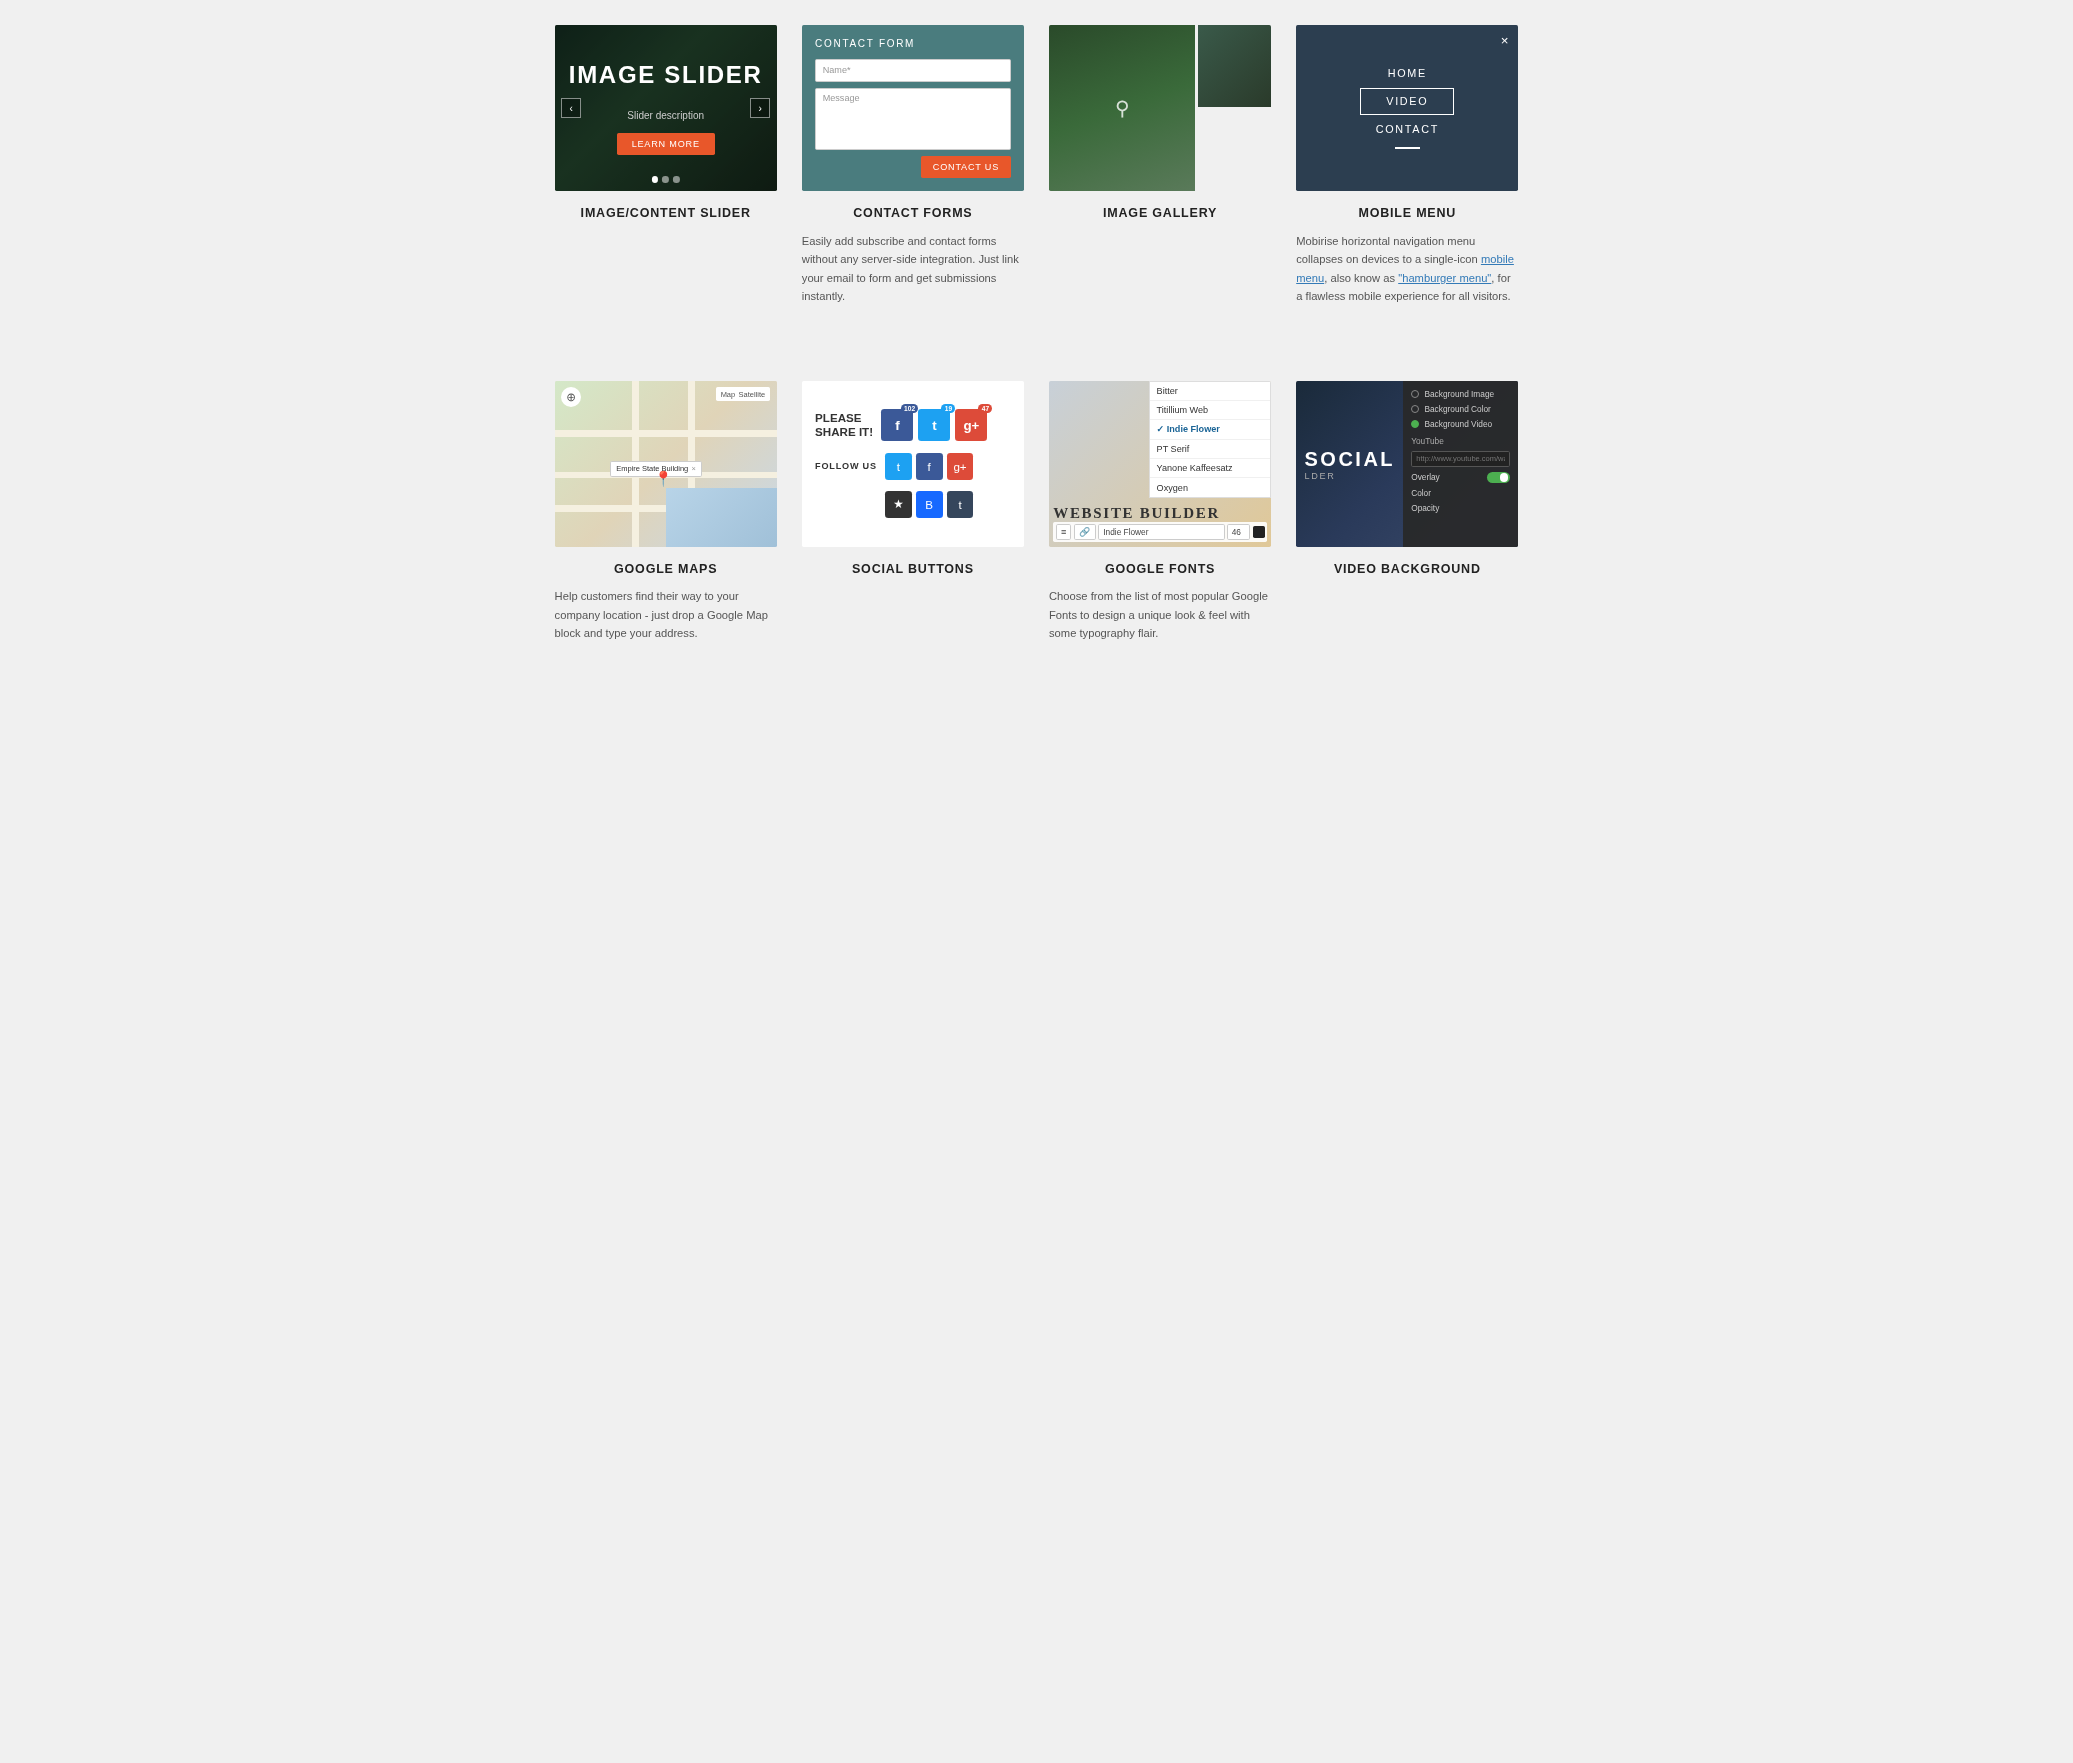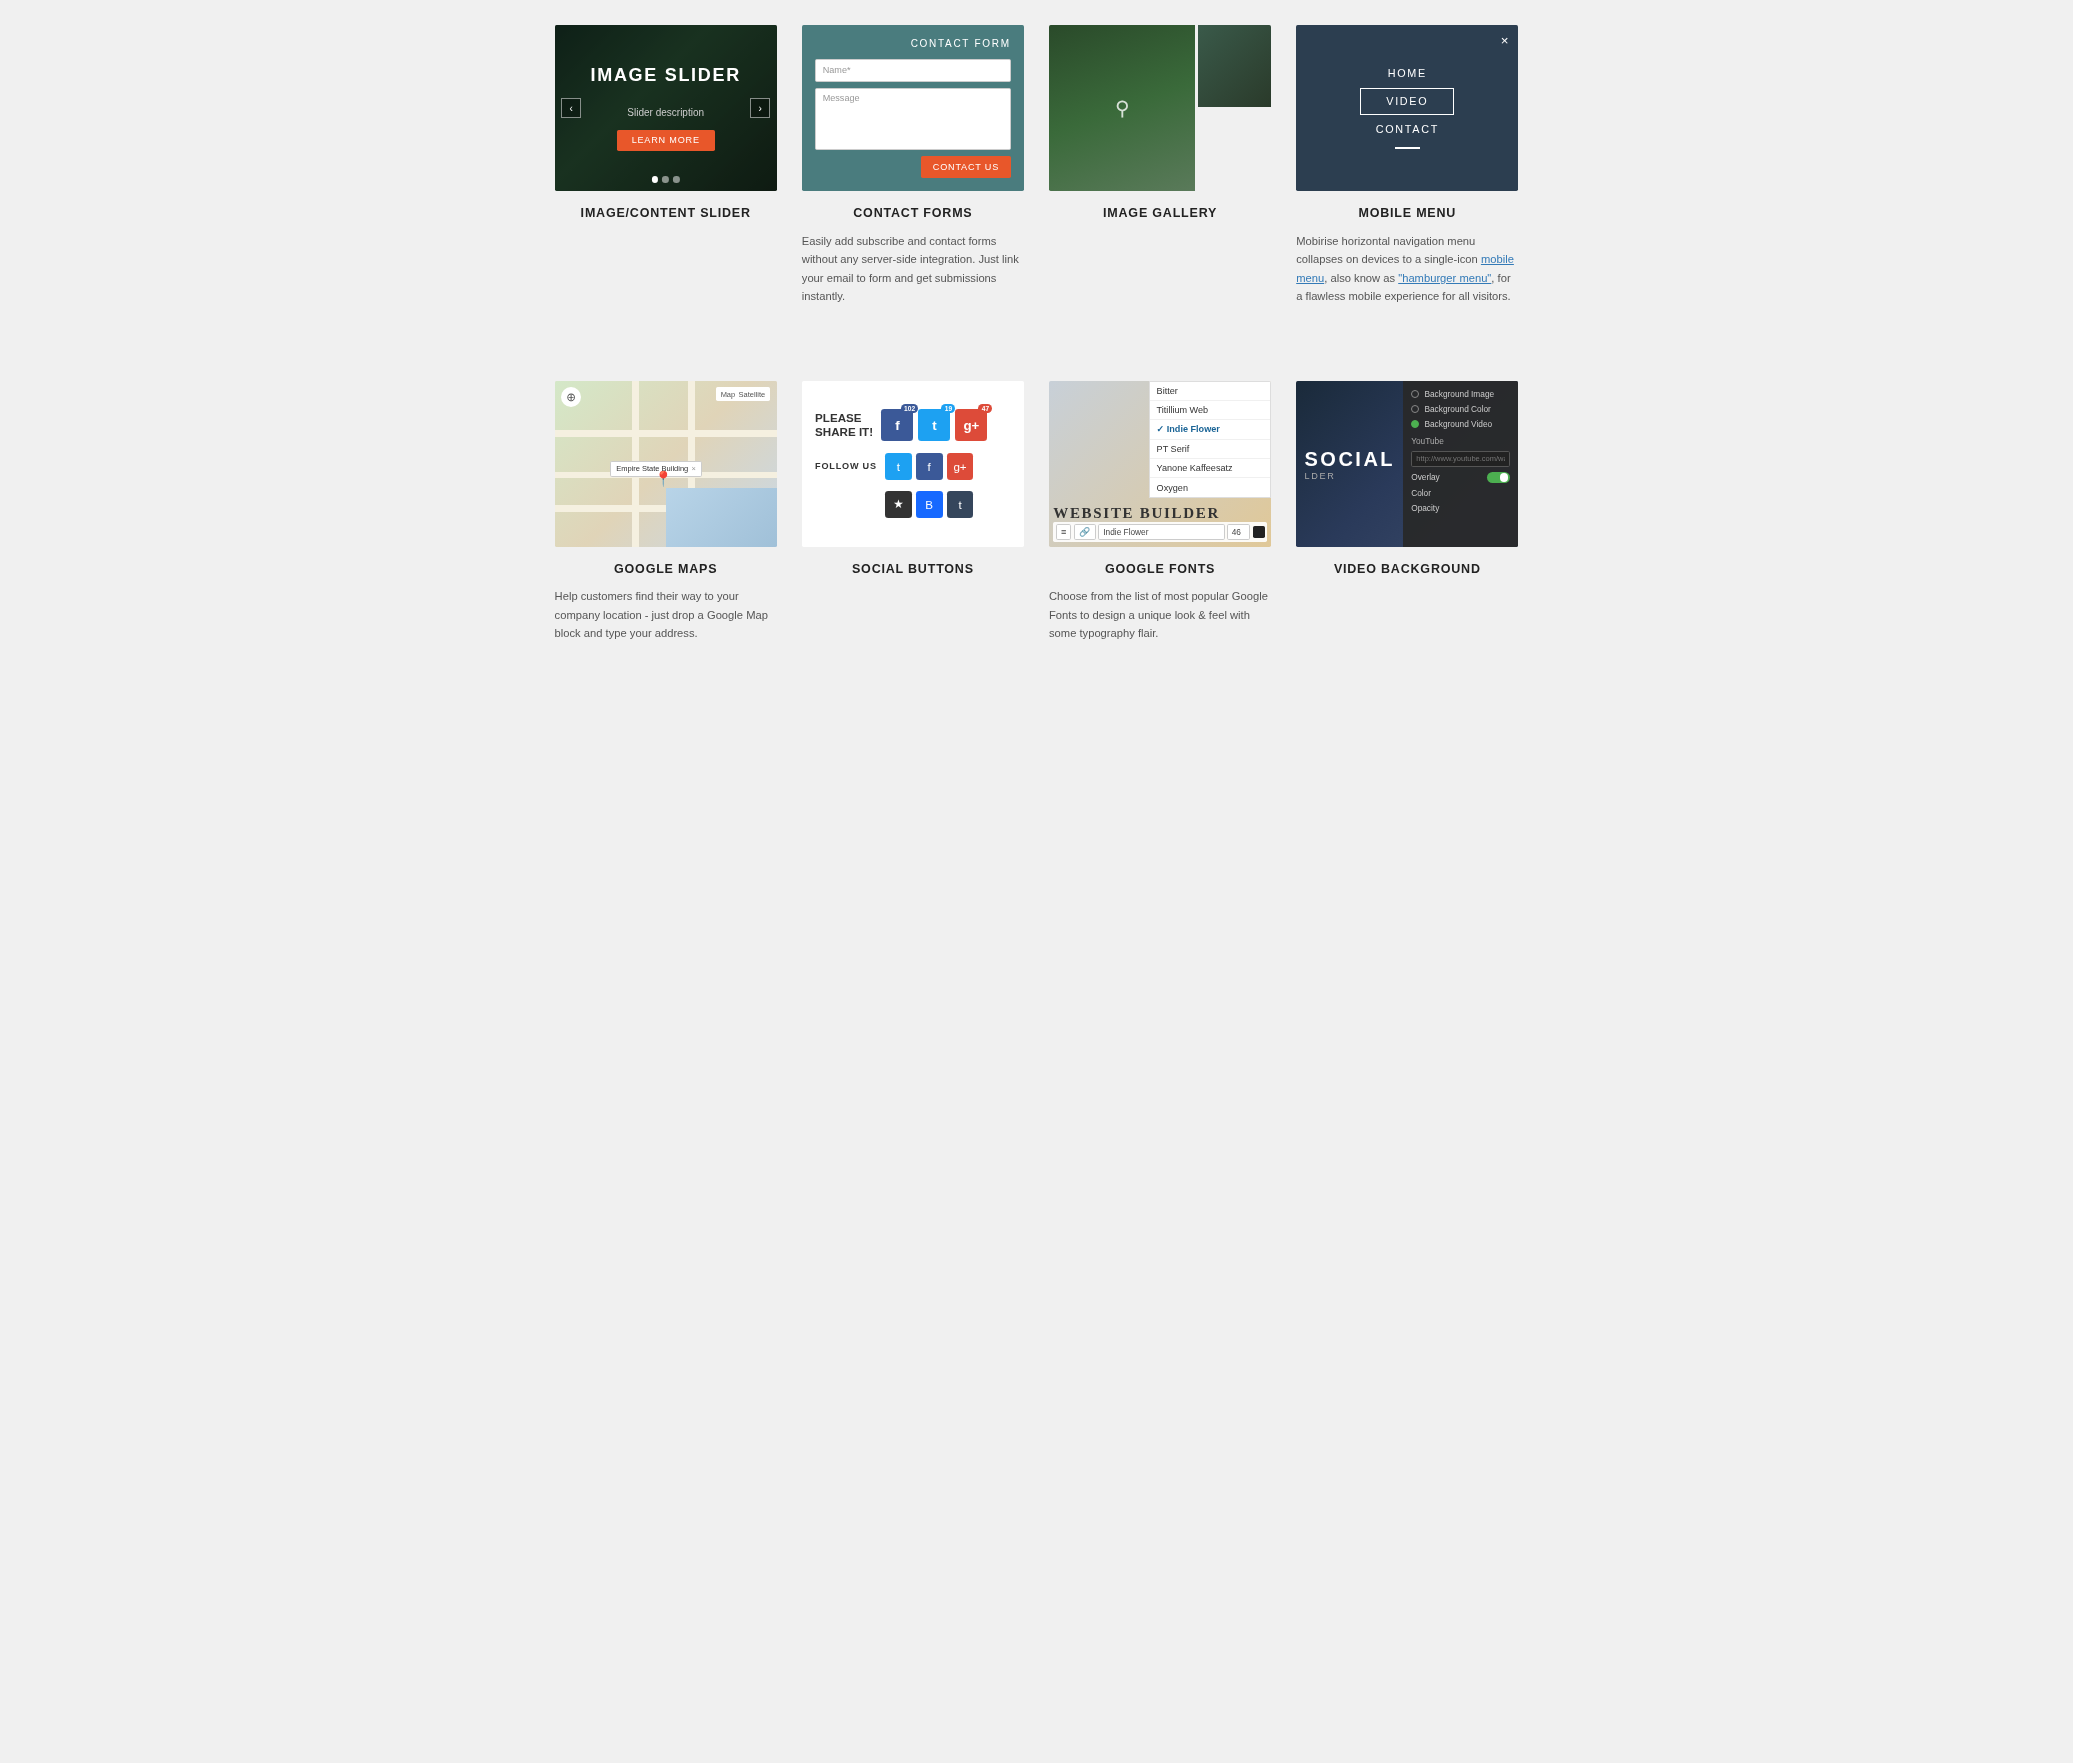--- a/index.html
+++ b/index.html
@@ -52,21 +52,21 @@
                   linear-gradient(135deg, #1a3a2a 0%, #2d5a3a 40%, #1a3020 100%);
       display: flex;
       flex-direction: column;
       align-items: center;
       justify-content: center;
       height: 100%;
       position: relative;
       color: white;
     }
     .slider-title-text {
-      font-size: 18px;
+      font-size: 24px;
       font-weight: 700;
       letter-spacing: 1.7px;
       color: white;
       margin-bottom: 21px;
     }
     .slider-desc-text {
       font-size: 10px;
       color: #ccc;
       margin-bottom: 11.6px;
     }
@@ -117,21 +117,21 @@
     .contact-form-preview {
       background: #4a7c7e;
       padding: 13.3px;
       height: 100%;
       display: flex;
       flex-direction: column;
       gap: 6.6px;
     }
     .contact-form-title-bar {
       color: white;
-      text-align: right;
+      text-align: left;
       font-size: 10px;
       letter-spacing: 1.7px;
       margin-bottom: 3px;
     }
     .form-input-preview {
       background: white;
       border: 0.8px solid #ccc;
       height: 23px;
       border-radius: 1.7px;
       padding: 3.3px 6.6px;

